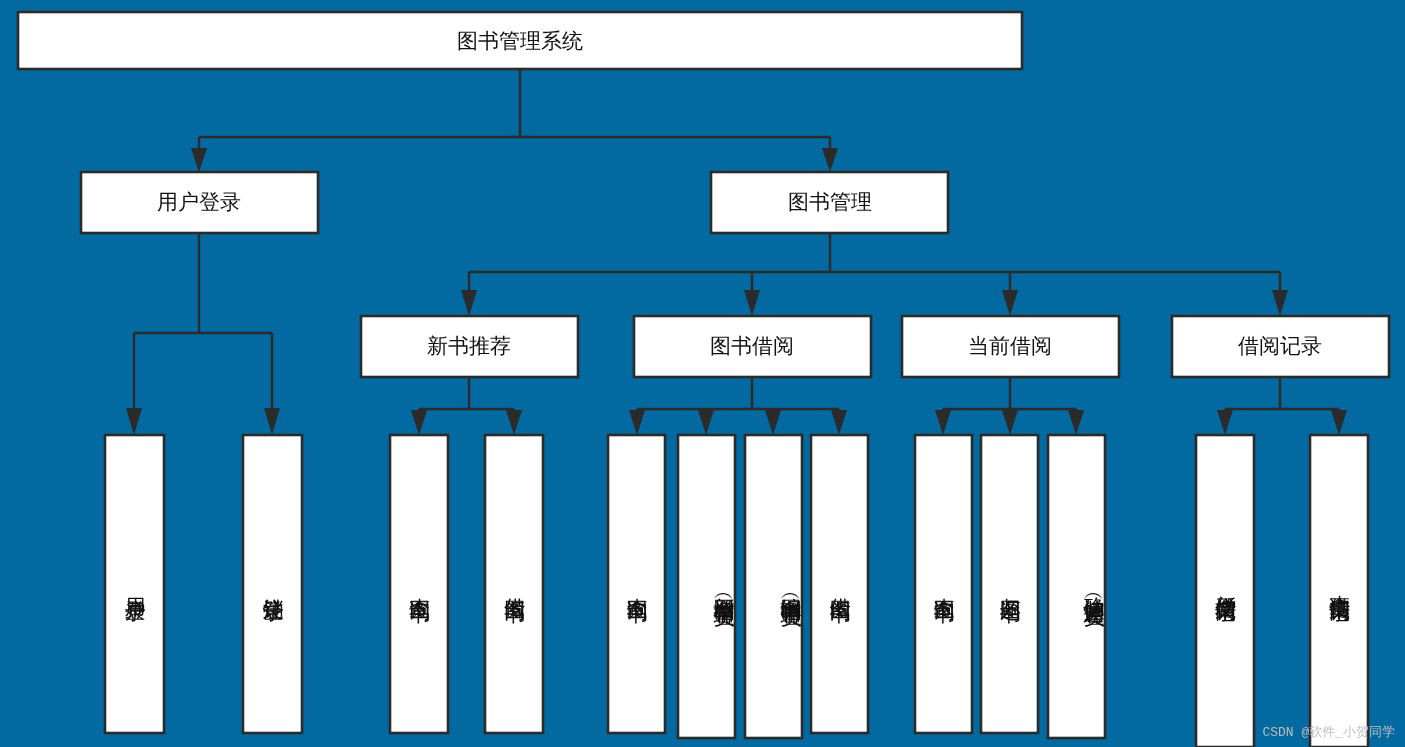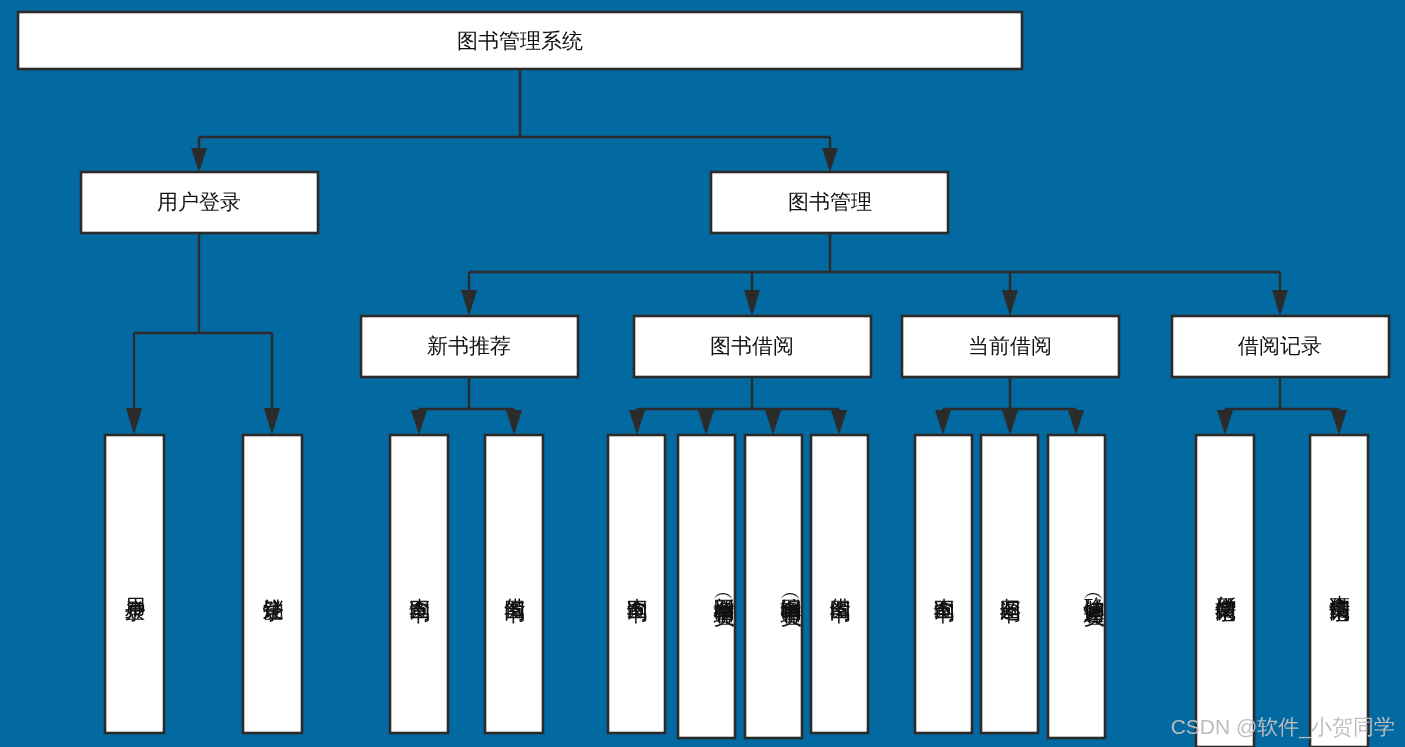--- a/index.html
+++ b/index.html
@@ -64,22 +64,22 @@
     letter-spacing: 1.5px;
     white-space: nowrap;
     text-align: center;
     pointer-events: none;
     user-select: none;
   }
   .watermark {
     position: absolute;
     right: 10px;
     bottom: 6px;
-    font-family: Liberation Sans, sans-serif;
-    font-size: 21px;
+    font-family: Liberation Mono, monospace;
+    font-size: 13px;
     color: #bdbdbd;
     white-space: nowrap;
     user-select: none;
     margin-top: 10px;
   }
 </style>
 </head>
 <body>
 
 <div id="diagram-root">

